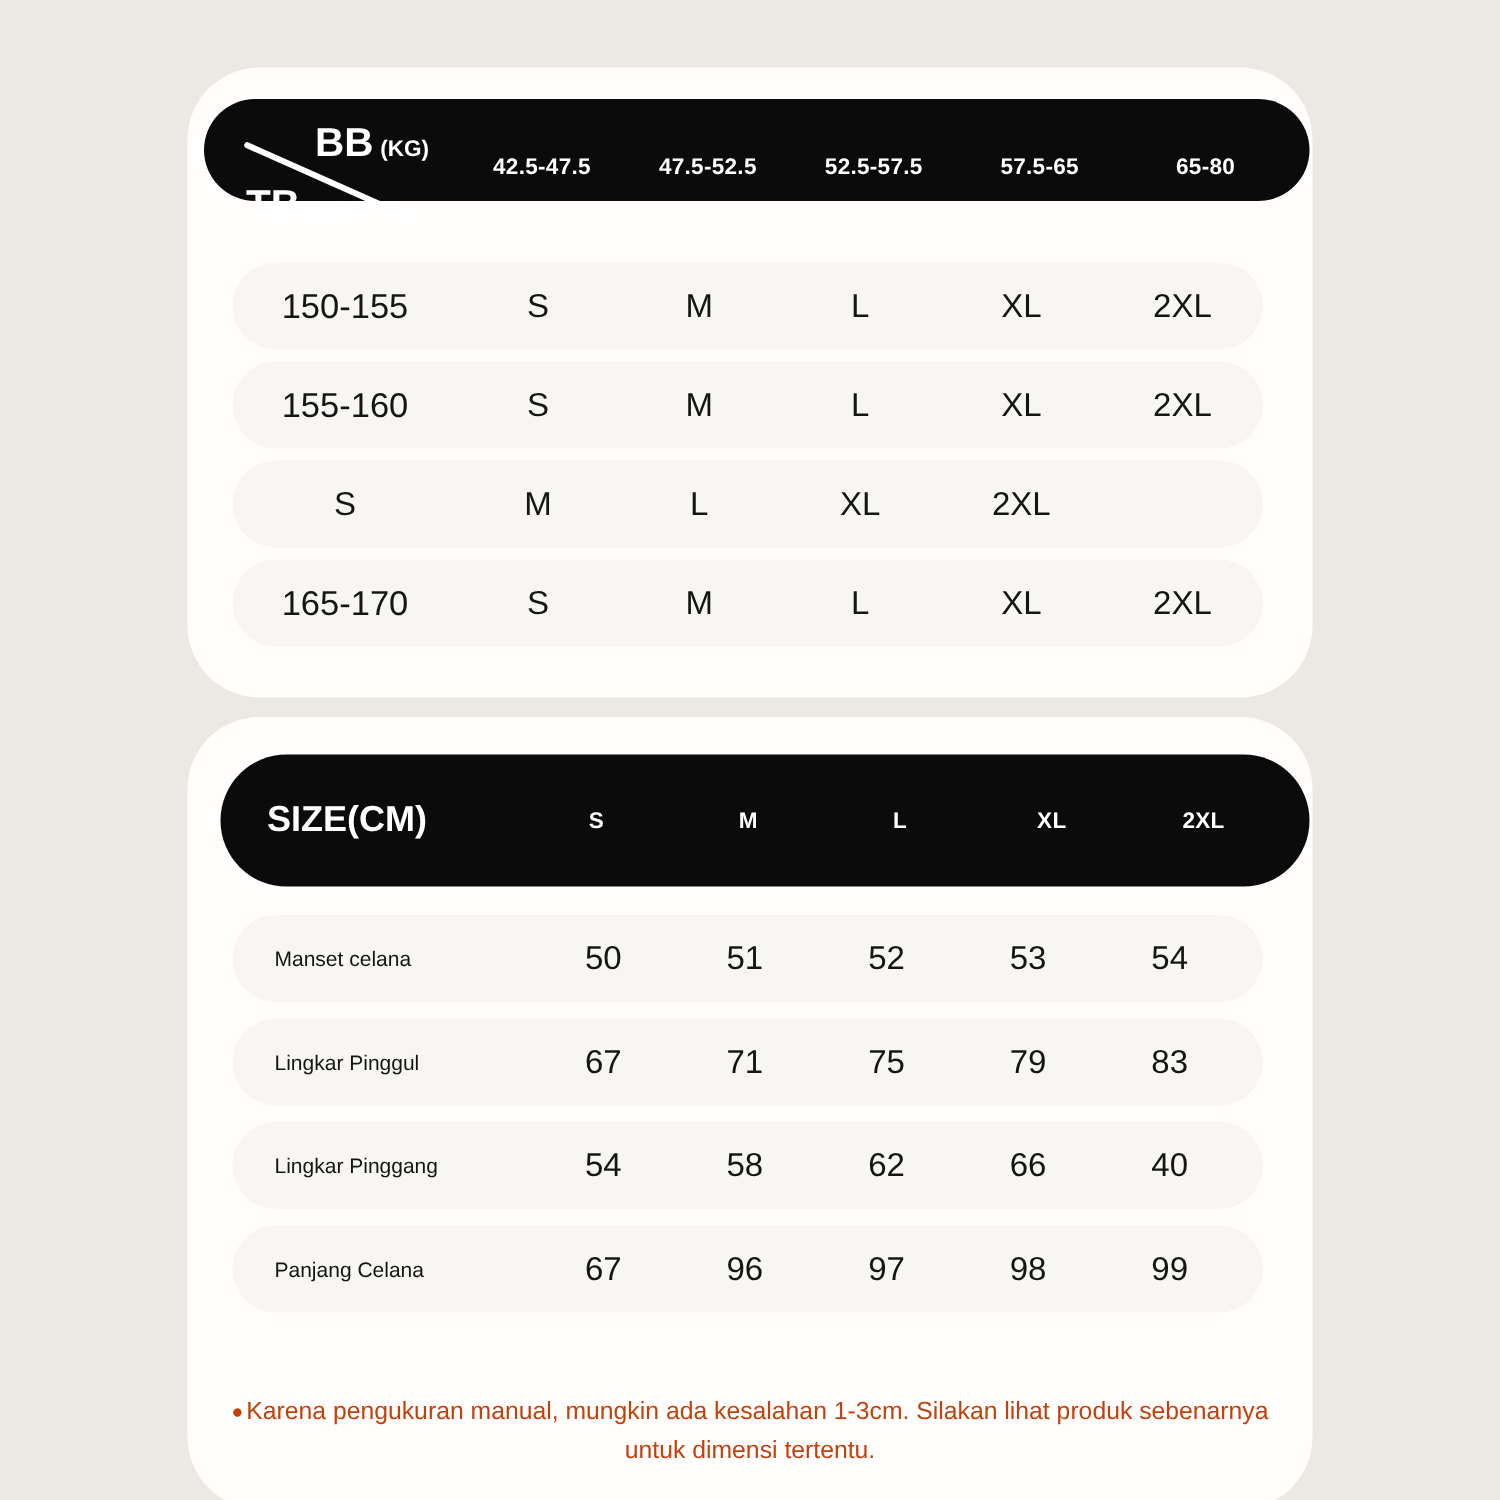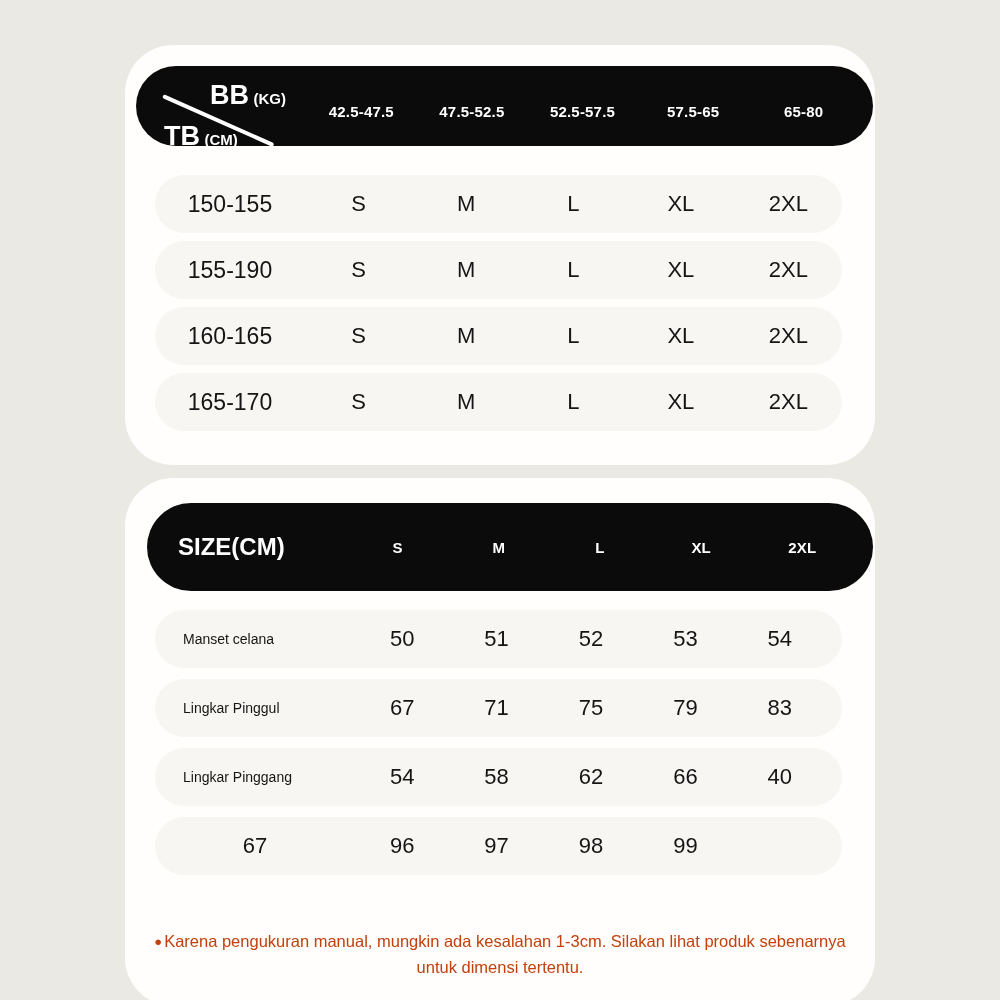--- a/index.html
+++ b/index.html
@@ -28,21 +28,21 @@
   .pill-header {
     position: absolute;
     background: #0b0b0b;
     color: #ffffff;
     border-radius: 999px;
     display: grid;
     align-items: center;
   }
   #t1-header {
     left: 11px; top: 21px;
-    width: 723px; height: 80px;
+    width: 723px; height: 68px;
     grid-template-columns: 170px repeat(5, 1fr);
     padding-right: 14px;
   }
   #t2-header {
     left: 22px; top: 25px;
     width: 706px; height: 88px;
     grid-template-columns: 200px repeat(5, 1fr);
     padding-right: 20px;
   }
   .head-cell {
@@ -171,29 +171,28 @@
   <div class="rows" id="t1-rows">
     <div class="row-pill">
       <div class="range-cell">150-155</div>
       <div class="cell">S</div>
       <div class="cell">M</div>
       <div class="cell">L</div>
       <div class="cell">XL</div>
       <div class="cell">2XL</div>
     </div>
     <div class="row-pill">
-      <div class="range-cell">155-190</div>
-      <div class="cell">S</div>
-      <div class="cell">M</div>
-      <div class="cell">L</div>
-      <div class="cell">XL</div>
-      <div class="cell">2XL</div>
-    </div>
-    <div class="row-pill">
-      <div class="range-cell">160-165</div>
+      <div class="range-cell">155-160</div>
+      <div class="cell">S</div>
+      <div class="cell">M</div>
+      <div class="cell">L</div>
+      <div class="cell">XL</div>
+      <div class="cell">2XL</div>
+    </div>
+    <div class="row-pill">
       <div class="cell">S</div>
       <div class="cell">M</div>
       <div class="cell">L</div>
       <div class="cell">XL</div>
       <div class="cell">2XL</div>
     </div>
     <div class="row-pill">
       <div class="range-cell">165-170</div>
       <div class="cell">S</div>
       <div class="cell">M</div>
@@ -234,20 +233,21 @@
     </div>
     <div class="row-pill">
       <div class="label-cell">Lingkar Pinggang</div>
       <div class="cell">54</div>
       <div class="cell">58</div>
       <div class="cell">62</div>
       <div class="cell">66</div>
       <div class="cell">40</div>
     </div>
     <div class="row-pill">
+      <div class="label-cell">Panjang Celana</div>
       <div class="cell">67</div>
       <div class="cell">96</div>
       <div class="cell">97</div>
       <div class="cell">98</div>
       <div class="cell">99</div>
     </div>
   </div>
 </div>
 
 <div class="footnote"><span class="bullet">●</span><span>Karena pengukuran manual, mungkin ada kesalahan 1-3cm. Silakan lihat produk sebenarnya untuk dimensi tertentu.</span></div>

